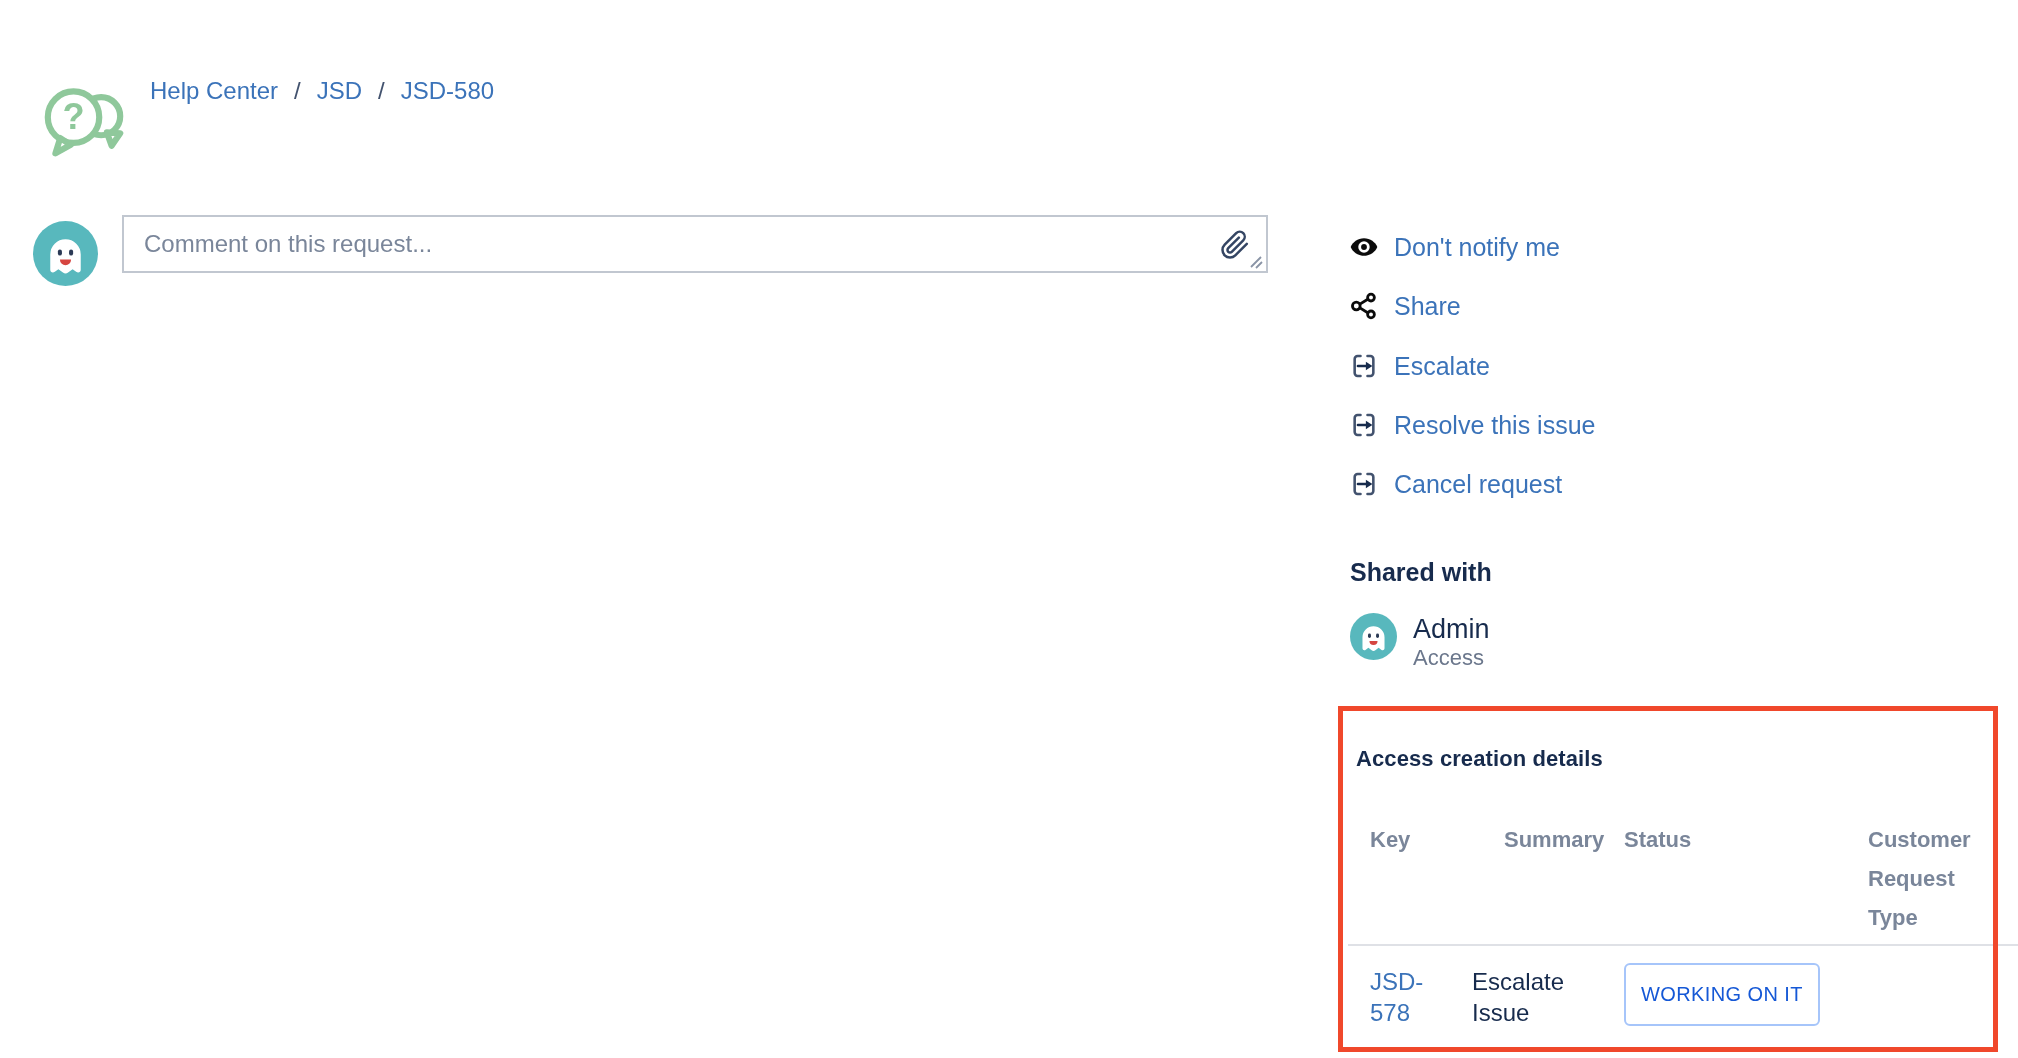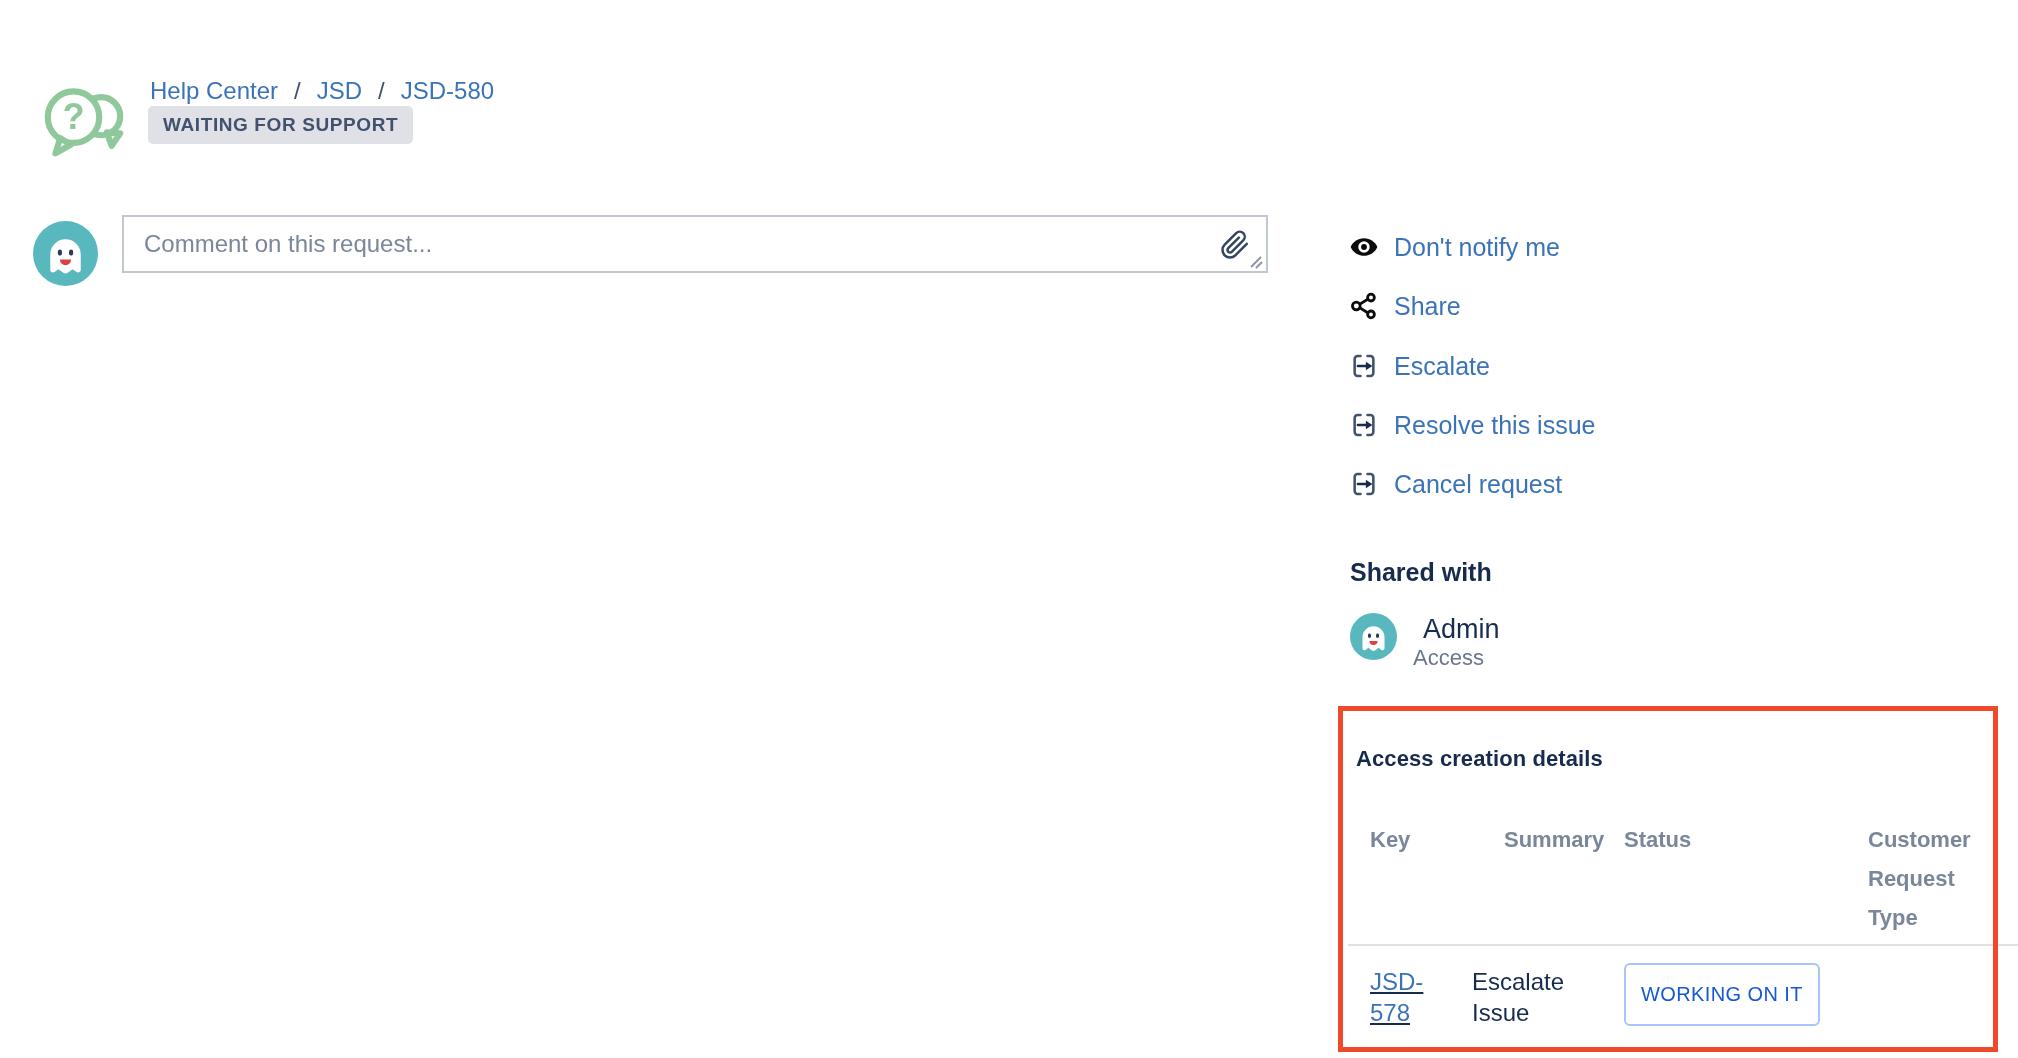--- a/index.html
+++ b/index.html
@@ -55,36 +55,36 @@
     position: absolute; left: 1350px;
     display: flex; align-items: center; gap: 16px; height: 34px;
   }
   .action-item .a-icon { width: 28px; height: 28px; flex: 0 0 28px; }
   .action-item a { color: #3B73B9; font-size: 25px; text-decoration: none; cursor: pointer; white-space: nowrap; }
 
   
   .shared-heading { left: 1350px; top: 558px; font-size: 25px; font-weight: 700; color: #172B4D; }
   .shared-user { left: 1350px; top: 613px; display: flex; gap: 16px; }
   .shared-avatar { width: 47px; height: 47px; }
-  .shared-user .name { font-size: 27px; color: #172B4D; line-height: 32px; margin-left: 10px; }
+  .shared-user .name { font-size: 27px; color: #172B4D; line-height: 32px; }
   .shared-user .role { font-size: 22px; color: #6B778C; line-height: 26px; }
 
   
   .access-heading { left: 1356px; top: 746px; font-size: 22px; font-weight: 700; color: #172B4D; letter-spacing: 0.1px; }
   .th {
     position: absolute; top: 820px;
     font-size: 22px; font-weight: 600; color: #7A869A; line-height: 39px;
   }
   .th-key { left: 1370px; }
   .th-summary { left: 1472px; margin-left: 32px; }
   .th-status { left: 1624px; }
   .th-crt { left: 1868px; width: 135px; }
   .table-divider { left: 1348px; top: 944px; width: 670px; height: 2px; background: #DFE1E6; }
   .td { position: absolute; top: 966px; font-size: 24px; line-height: 31px; }
-  .td-key { left: 1370px; width: 82px; text-decoration: underline; }
+  .td-key { left: 1370px; width: 82px; }
   .td-key a { color: #3B73B9; text-decoration: none; cursor: pointer; }
   .td-summary { left: 1472px; width: 125px; color: #172B4D; }
   .status-badge {
     position: absolute; left: 1624px; top: 963px;
     border: 2px solid #A6C5FA; border-radius: 6px; background: #fff;
     color: #1558D6; font-size: 20px; font-weight: 400; letter-spacing: 0.4px;
     padding: 18px 15px; white-space: nowrap;
   }
 
   
@@ -108,21 +108,20 @@
 
 <nav class="abs breadcrumb">
   <a>Help Center</a>
   <span class="sep">/</span>
   <a>JSD</a>
   <span class="sep">/</span>
   <a>JSD-580</a>
 </nav>
 
 <div class="abs title-row">
-  <span class="status-lozenge">WAITING FOR SUPPORT</span>
 </div>
 
 <svg class="abs comment-avatar" viewBox="0 0 64 64">
   <circle cx="32" cy="32" r="32" fill="#58B8BD"></circle>
   <path d="M17 33 a15 15 0 0 1 30 0 v15 c0 2.5 -2.5 3.5 -4.5 2 l-3.5 -2.6 -4.5 3.4 c-1.6 1.2 -3.4 1.2 -5 0 l-4.5 -3.4 -3.5 2.6 c-2 1.5 -4.5 0.5 -4.5 -2 z" fill="#ffffff"></path>
   <rect x="24.5" y="28" width="4" height="6" rx="2" fill="#2B3A55"></rect>
   <rect x="35.5" y="28" width="4" height="6" rx="2" fill="#2B3A55"></rect>
   <path d="M26.5 38 a5.5 5.5 0 0 0 11 0 z" fill="#D64540"></path>
 </svg>
 

